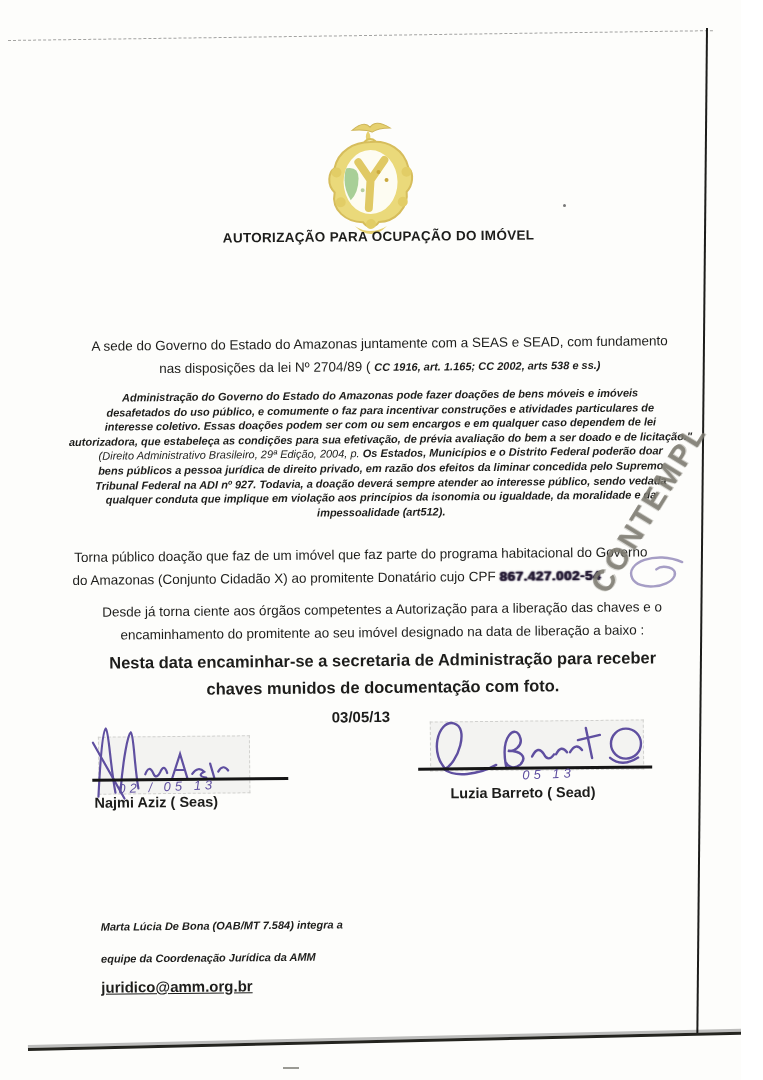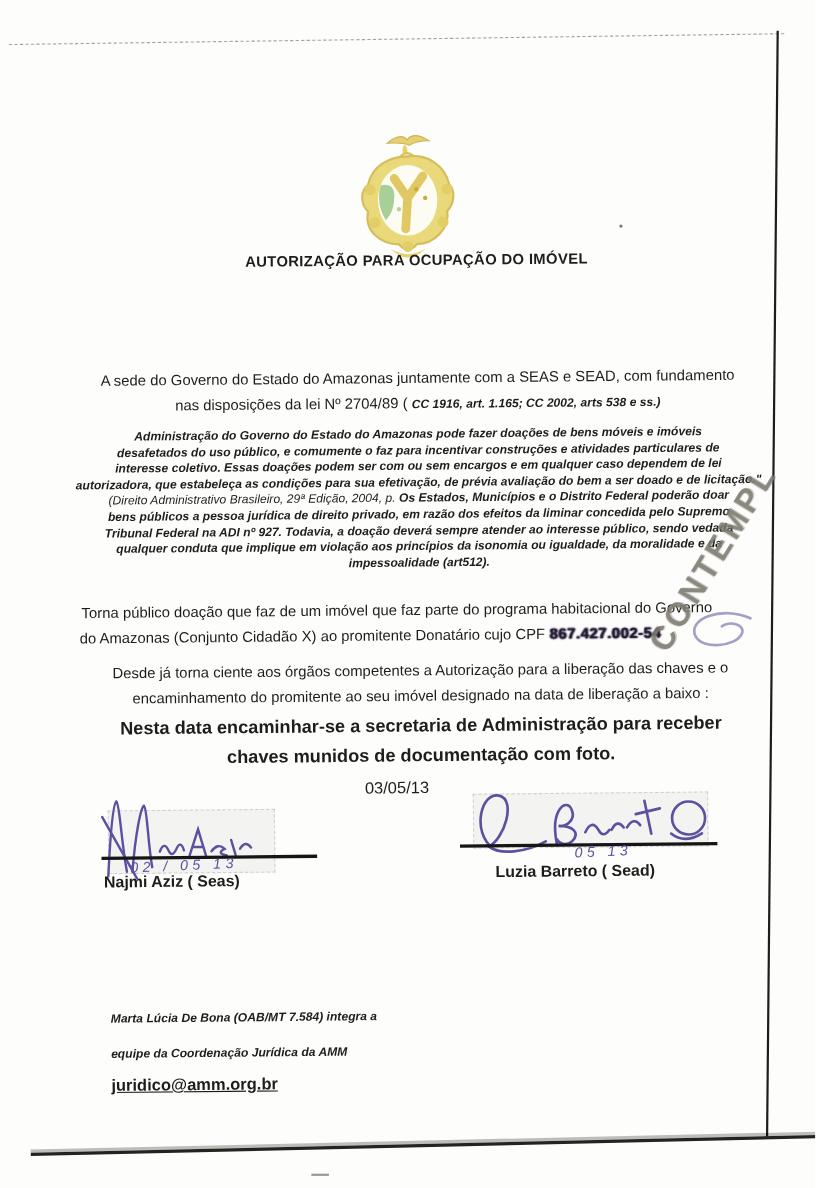--- a/index.html
+++ b/index.html
@@ -24,21 +24,21 @@
   
   .title{font-size:13.5px;font-weight:700;letter-spacing:.3px;}
   .intro{font-size:13.5px;}
   .intro .cite{font-size:11px;font-style:italic;font-weight:600;}
   .quote{font-size:11px;font-weight:700;font-style:italic;line-height:14.6px;}
   .quote .plain{font-weight:400;}
   .bodytxt{font-size:13.5px;}
   .cpf{font-weight:800;color:#241b33;letter-spacing:.5px;
     text-shadow:0 0 1.5px #241b33,1px 0 1px #3a2b50;filter:blur(.3px);}
   .notice{font-size:16.5px;font-weight:700;}
-  .date{font-size:15px;font-weight:400;text-align:center;}
+  .date{font-size:15px;font-weight:700;text-align:center;}
   .signame{font-size:14.5px;font-weight:700;}
   .sigline{height:3px;background:#151515;}
   .sigbox{background:rgba(90,90,85,.06);border:1px dashed rgba(90,90,85,.22);}
   .script{font-size:13px;font-style:italic;color:#5f4fa0;letter-spacing:4px;
     transform:rotate(-2deg);}
   .footer-it{font-size:11px;font-weight:700;font-style:italic;}
   .email{font-size:15px;font-weight:700;text-decoration:underline;color:#1d1d1b;}
   #stamp{left:598px;top:575px;transform:rotate(-58deg);transform-origin:0 50%;
     font-size:30px;font-weight:700;letter-spacing:3px;color:rgba(125,122,112,.8);
     text-shadow:1px 1px 0 rgba(125,122,112,.35),-1px 0 0 rgba(125,122,112,.25);}

